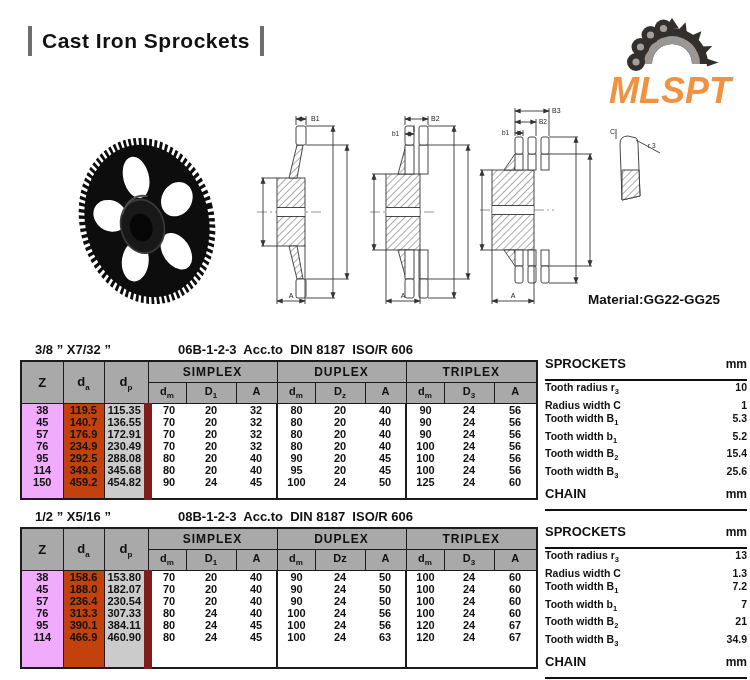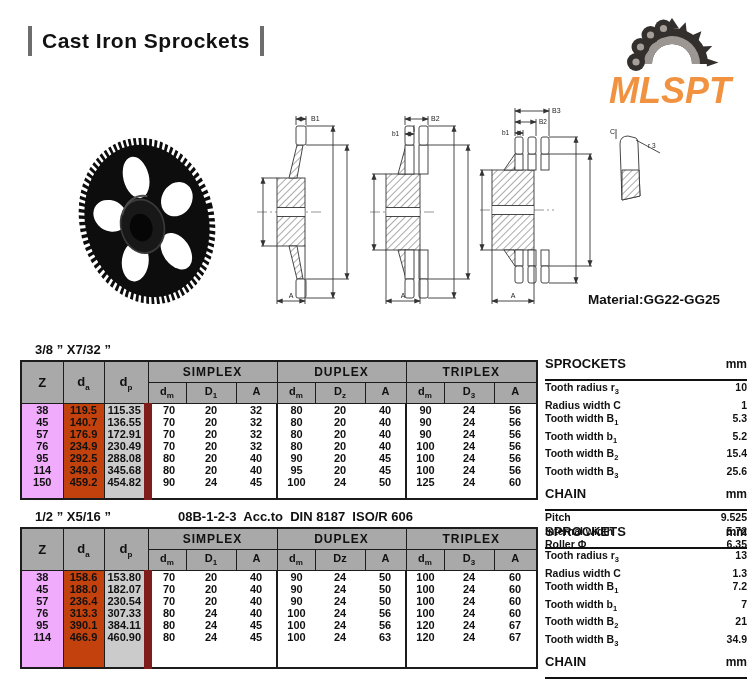--- a/index.html
+++ b/index.html
@@ -243,20 +243,21 @@
       <line x1="38" y1="14" x2="62" y2="27"></line>
     </g>
     <text x="12" y="8" font-size="7" fill="#222">C</text>
     <text x="50" y="22" font-size="6.5" fill="#222">r 3</text>
   </svg>
 
   <div class="material-label">Material:GG22-GG25</div>
 
   
   <div class="cap" style="left:35px;top:342px">3/8 ” X7/32 ”</div>
+  <div class="cap" style="left:178px;top:342px">06B-1-2-3  Acc.to  DIN 8187  ISO/R 606</div>
 
   <table class="spec-table" style="top:360px">
     <colgroup>
       <col style="width:42px">
         <col style="width:41px">
         <col style="width:44px">
       <col style="width:38px">
         <col style="width:50px">
         <col style="width:41px">
       <col style="width:38px">
@@ -434,34 +435,20 @@
         </div>
         <div class="spec-row">
           <span>Tooth width B<sub>3</sub></span>
           <span>25.6</span>
         </div>
       </div>
     <div class="panel-head chain-head">
       <span>CHAIN</span>
       <span class="unit">mm</span>
     </div>
-    <div class="panel-rows">
-        <div class="spec-row">
-          <span>Pitch</span>
-          <span>9.525</span>
-        </div>
-        <div class="spec-row">
-          <span>Internal width</span>
-          <span>5.72</span>
-        </div>
-        <div class="spec-row">
-          <span>Roller Φ</span>
-          <span>6.35</span>
-        </div>
-      </div>
   </div>
 
   
   <div class="cap" style="left:35px;top:509px">1/2 ” X5/16 ”</div>
   <div class="cap" style="left:178px;top:509px">08B-1-2-3  Acc.to  DIN 8187  ISO/R 606</div>
 
   <table class="spec-table" style="top:527px">
     <colgroup>
       <col style="width:42px">
         <col style="width:41px">

